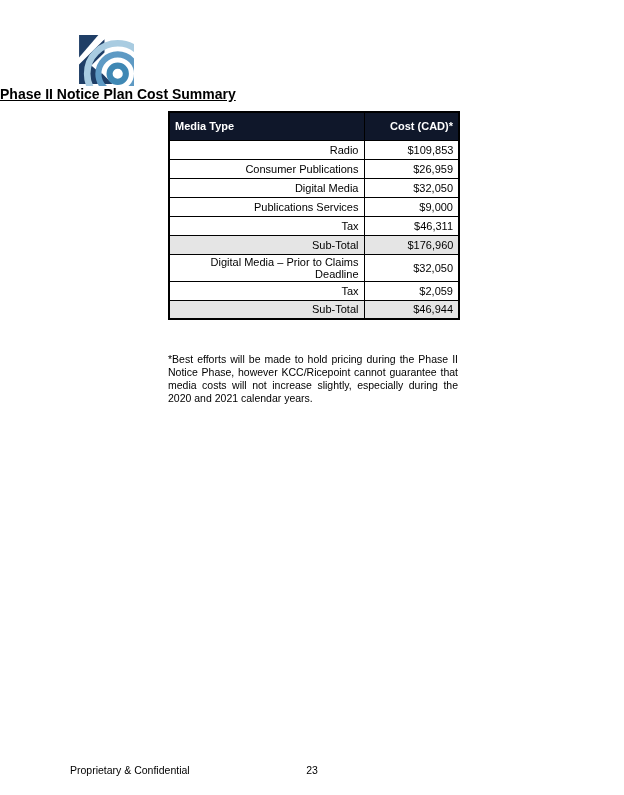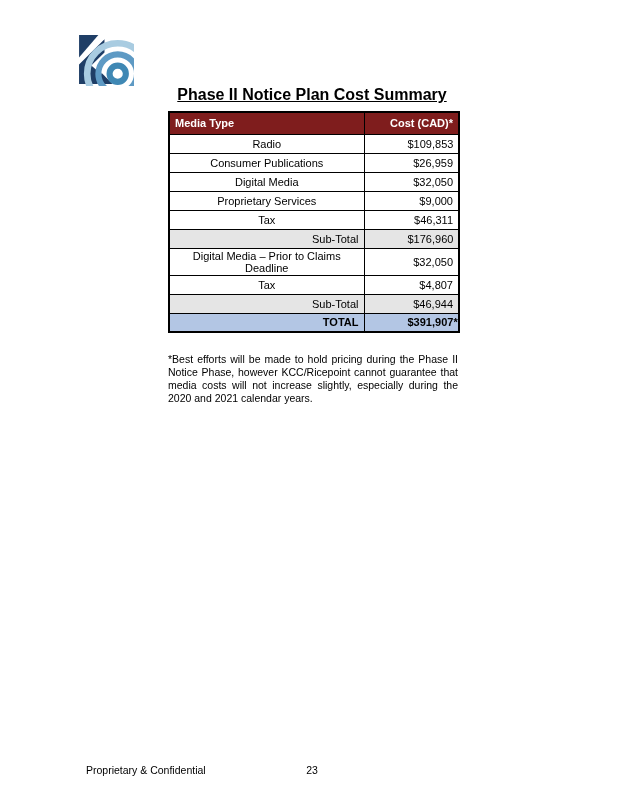--- a/index.html
+++ b/index.html
@@ -20,56 +20,56 @@
     top: 33px;
     width: 57px;
     height: 53px;
   }
 
   .doc-title {
     position: absolute;
     top: 86px;
     left: 0;
     width: 624px;
-    text-align: center;
-    font-size: 16px;
+    text-align: left;
+    font-size: 14px;
     font-weight: bold;
     text-decoration: underline;
   }
 
   table.cost-table {
     position: absolute;
     left: 168px;
     top: 111px;
     width: 290px;
     border-collapse: collapse;
     border: 2px solid #000000;
     table-layout: fixed;
     font-size: 11px;
   }
   .cost-table col.c-media { width: 195px; }
   .cost-table col.c-cost  { width: 95px; }
   .cost-table th {
-    background: #7f1d1d;
+    background: #0f172a;
     color: #ffffff;
     font-weight: bold;
     border: 1px solid #000000;
-    height: 22px;
+    height: 28px;
     padding: 2px 5px;
   }
   .cost-table th.h-media { text-align: left; }
   .cost-table th.h-cost  { text-align: right; }
   .cost-table td {
     border: 1px solid #000000;
     height: 19px;
     padding: 1px 5px;
     vertical-align: middle;
     background: #ffffff;
   }
-  .cost-table td.label { text-align: center; }
+  .cost-table td.label { text-align: right; }
   .cost-table td.value { text-align: right; padding-left: 43px; }
   .cost-table tr.subtotal td { background: #e5e5e5; }
   .cost-table tr.subtotal td.label { text-align: right; }
   .cost-table tr.total td { background: #B3C6E4; font-weight: bold; }
   .cost-table tr.total td.label { text-align: right; }
 
   .footnote {
     position: absolute;
     left: 168px;
     top: 353px;
@@ -77,21 +77,20 @@
     font-size: 10.5px;
     line-height: 1.23;
     text-align: justify;
   }
 
   .footer-left {
     position: absolute;
     left: 70px;
     top: 764px;
     font-size: 10.5px;
-    margin-left: 16px;
   }
   .footer-page {
     position: absolute;
     left: 0;
     top: 764px;
     width: 624px;
     text-align: center;
     font-size: 10.5px;
   }
 </style>
@@ -140,46 +139,42 @@
       </tr>
       <tr class="data">
         <td class="label">Consumer Publications</td>
         <td class="value">$26,959</td>
       </tr>
       <tr class="data">
         <td class="label">Digital Media</td>
         <td class="value">$32,050</td>
       </tr>
       <tr class="data">
-        <td class="label">Proprietary Services</td>
+        <td class="label">Publications Services</td>
         <td class="value">$9,000</td>
       </tr>
       <tr class="data">
         <td class="label">Tax</td>
         <td class="value">$46,311</td>
       </tr>
       <tr class="subtotal">
         <td class="label">Sub-Total</td>
         <td class="value">$176,960</td>
       </tr>
       <tr class="data">
         <td class="label">Digital Media – Prior to Claims Deadline</td>
         <td class="value">$32,050</td>
       </tr>
       <tr class="data">
         <td class="label">Tax</td>
-        <td class="value">$4,807</td>
+        <td class="value">$2,059</td>
       </tr>
       <tr class="subtotal">
         <td class="label">Sub-Total</td>
         <td class="value">$46,944</td>
-      </tr>
-      <tr class="total">
-        <td class="label">TOTAL</td>
-        <td class="value">$391,907*</td>
       </tr>
     </tbody>
   </table>
 
   <div class="footnote">*Best efforts will be made to hold pricing during the Phase II Notice Phase, however KCC/Ricepoint cannot guarantee that media costs will not increase slightly, especially during the 2020 and 2021 calendar years.</div>
 
   <div class="footer-left">Proprietary &amp; Confidential</div>
   <div class="footer-page">23</div>
 
 </div>

